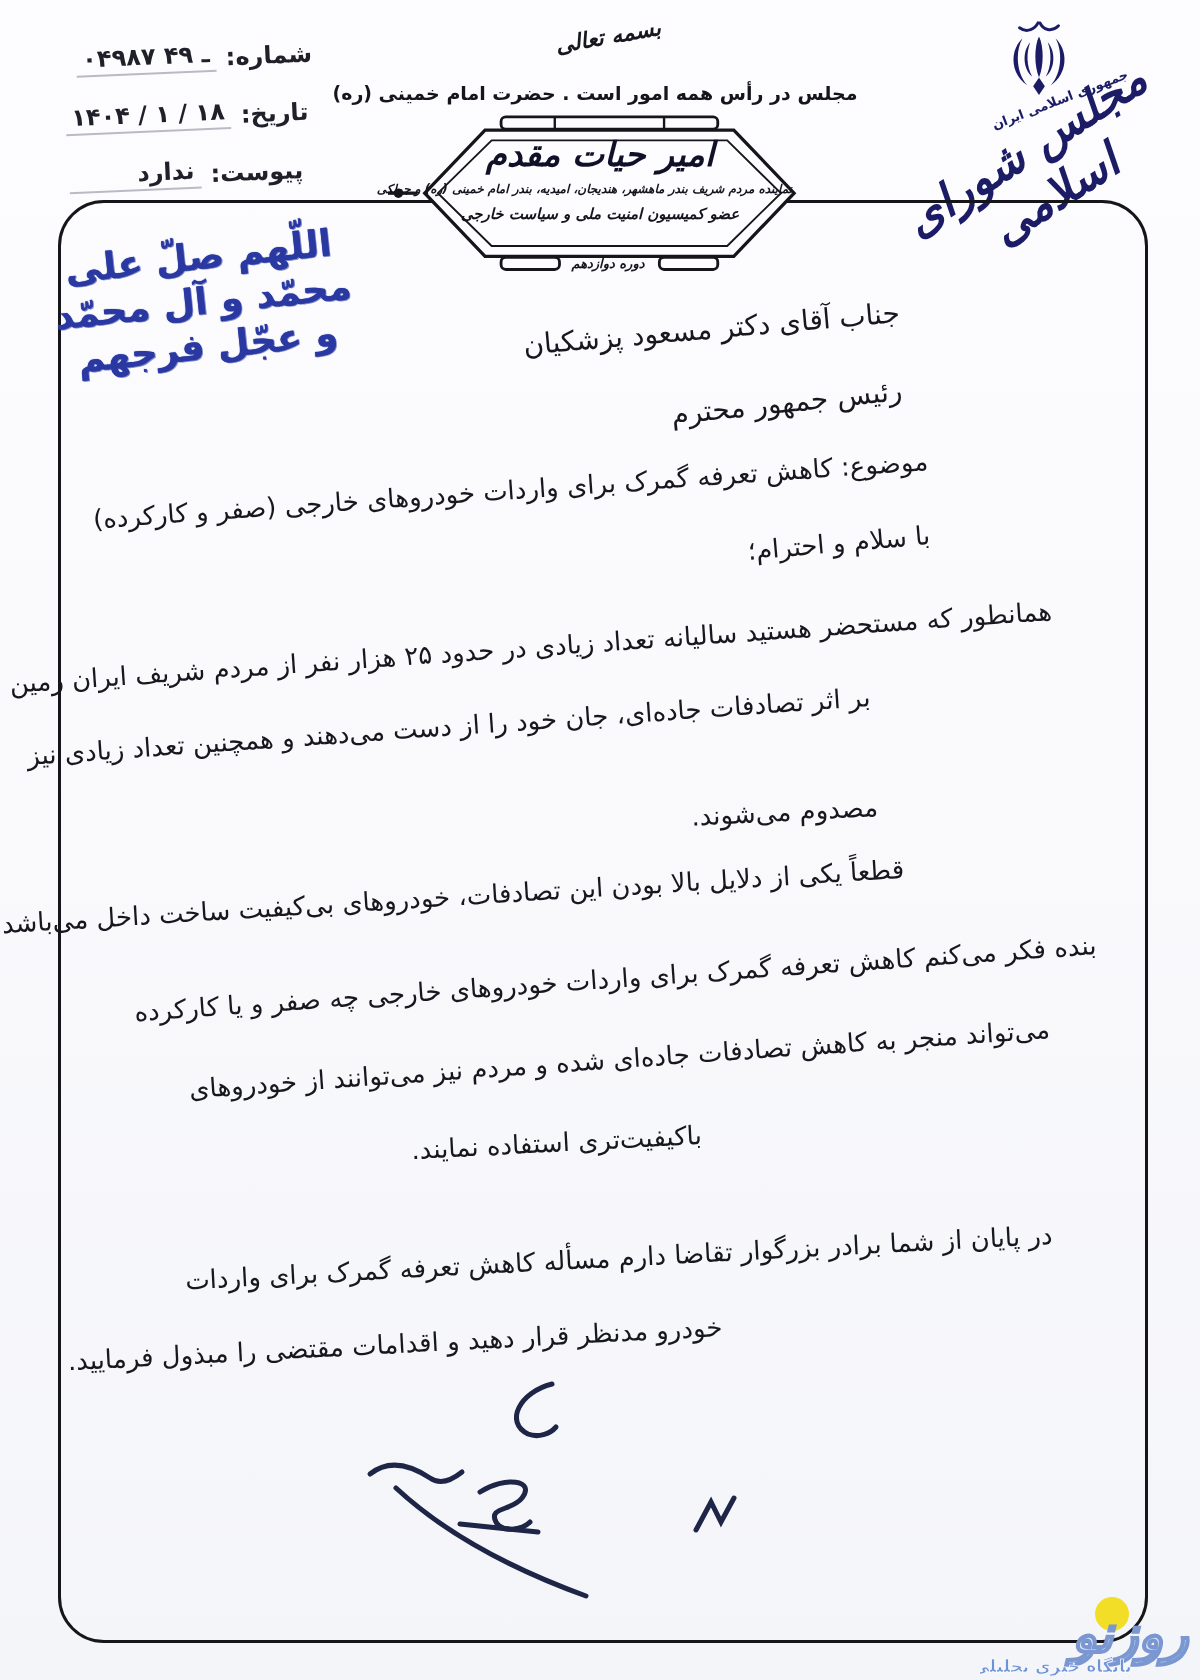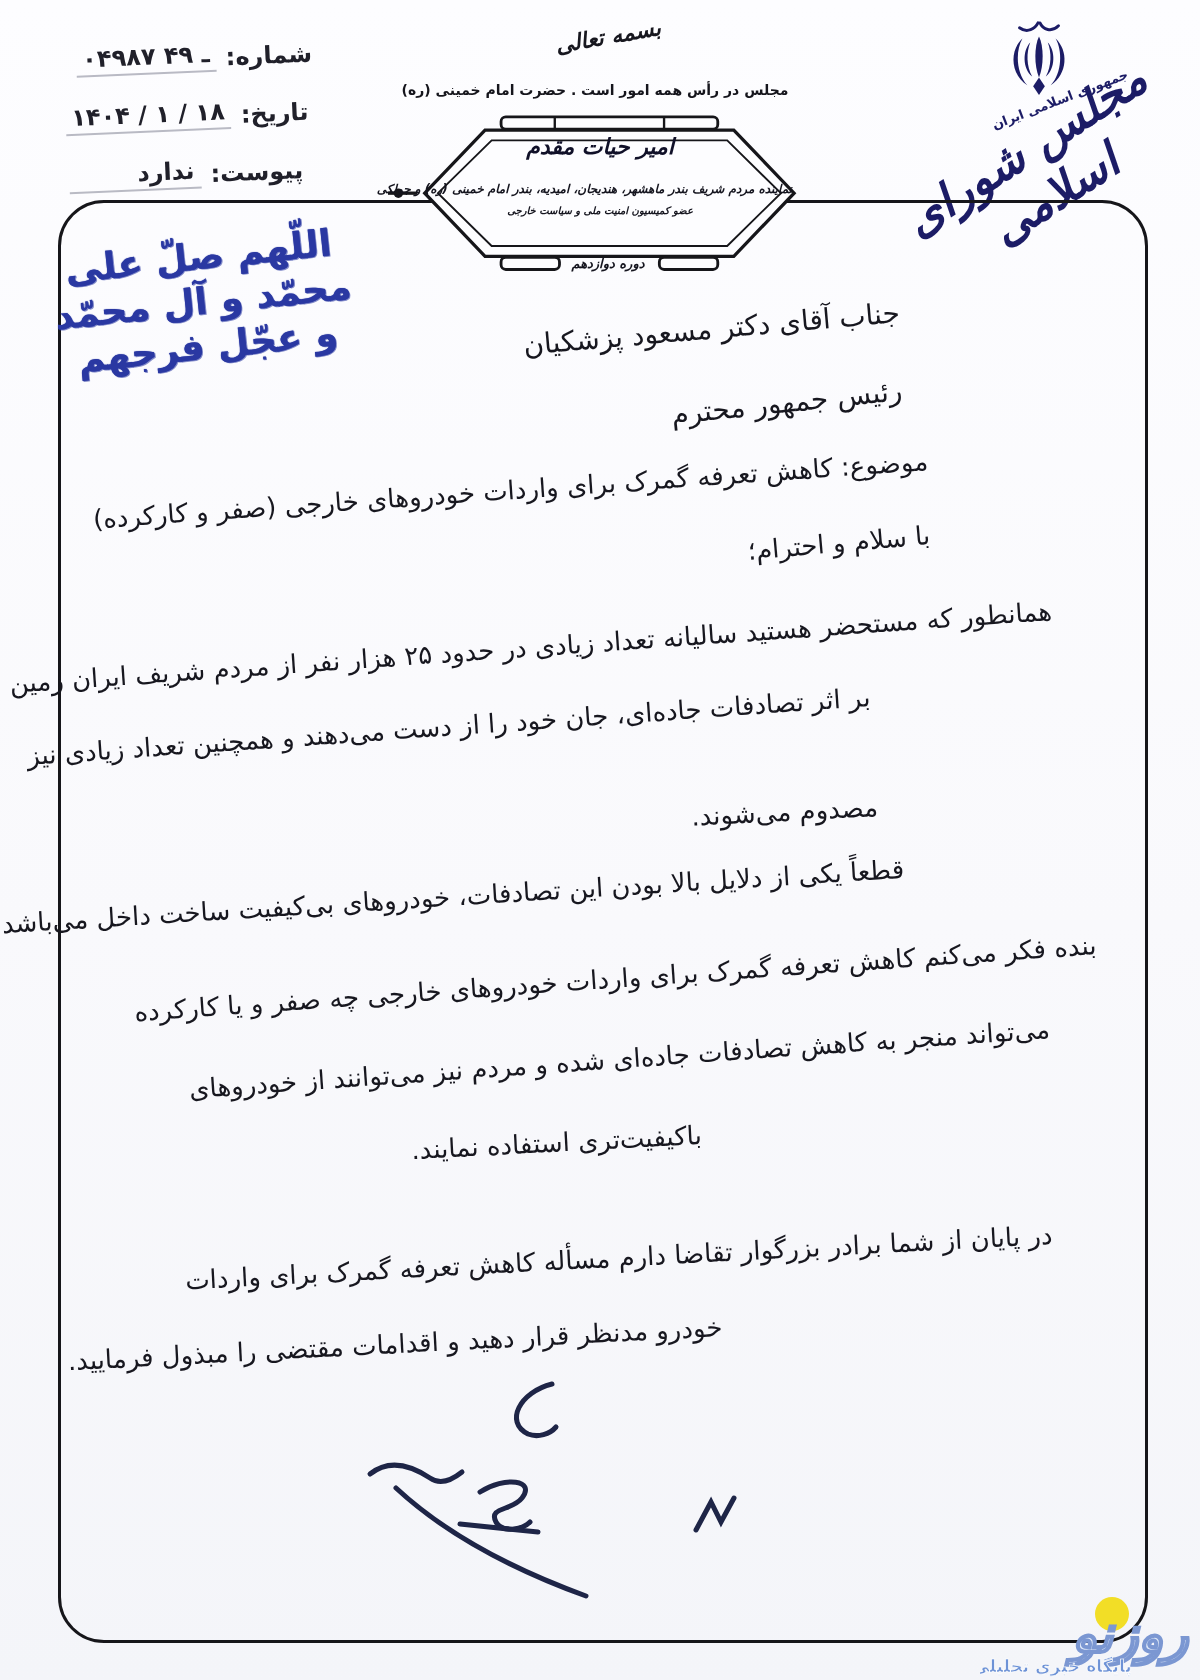--- a/index.html
+++ b/index.html
@@ -18,30 +18,30 @@
   .meta-row{display:flex;direction:rtl;justify-content:flex-start;align-items:flex-end;
     gap:10px;font-size:24px;font-weight:bold;color:#20202a;height:58px;}
   .meta-label{white-space:nowrap;}
   .meta-value{min-width:120px;border-bottom:2px solid #b9bac4;padding:0 6px 2px 6px;white-space:nowrap;}
   .meta-row.r2{margin-right:6px;}
   .meta-row.r3{margin-right:14px;}
   
   .bismillah{position:absolute;left:548px;top:24px;width:120px;text-align:center;
     font-size:22px;font-weight:bold;font-style:italic;transform:rotate(-10deg);color:#17171f;}
   .slogan{position:absolute;left:330px;top:82px;width:530px;text-align:center;
-    font-size:14px;font-weight:bold;color:#15151c;}
+    font-size:19px;font-weight:bold;color:#15151c;}
   
   .cartouche{position:absolute;left:388px;top:108px;width:424px;height:176px;}
   .cartouche svg{position:absolute;inset:0;}
   .mp-name{position:absolute;left:0;right:0;top:26px;text-align:center;
-    font-size:22px;font-weight:bold;font-style:italic;color:#101028;letter-spacing:-1px;}
+    font-size:34px;font-weight:bold;font-style:italic;color:#101028;letter-spacing:-1px;}
   .mp-line1{position:absolute;left:20px;right:20px;top:74px;text-align:left;
     font-size:12px;font-weight:bold;font-style:italic;color:#14141e;white-space:nowrap;}
   .mp-line2{position:absolute;left:30px;right:30px;top:97px;text-align:center;
-    font-size:10px;font-weight:bold;font-style:italic;color:#14141e;}
+    font-size:15px;font-weight:bold;font-style:italic;color:#14141e;}
   .mp-term{position:absolute;left:16px;right:0;top:148px;text-align:center;
     font-size:13px;font-weight:bold;font-style:italic;color:#14141e;}
   
   .emblem-wrap{position:absolute;left:880px;top:0;width:320px;height:250px;}
   .emblem-icon{position:absolute;left:120px;top:12px;}
   .emblem-country{position:absolute;left:80px;top:92px;width:200px;text-align:center;
     font-size:13px;font-weight:bold;color:#1c1c66;transform:rotate(-21deg);}
   .emblem-majlis{position:absolute;left:-10px;top:118px;width:340px;text-align:center;
     font-size:46px;font-weight:bold;font-style:italic;color:#1c1c66;letter-spacing:-2px;
     transform:rotate(-33deg);}

